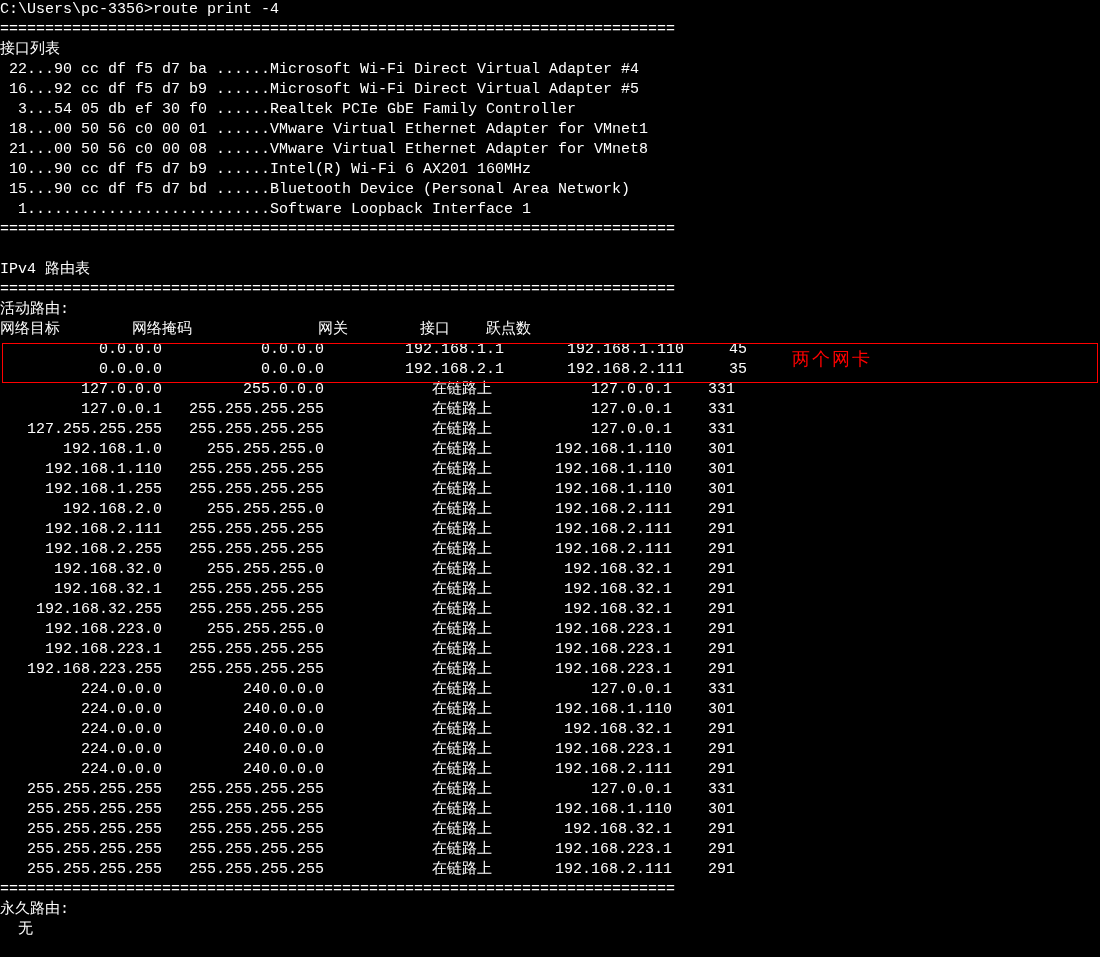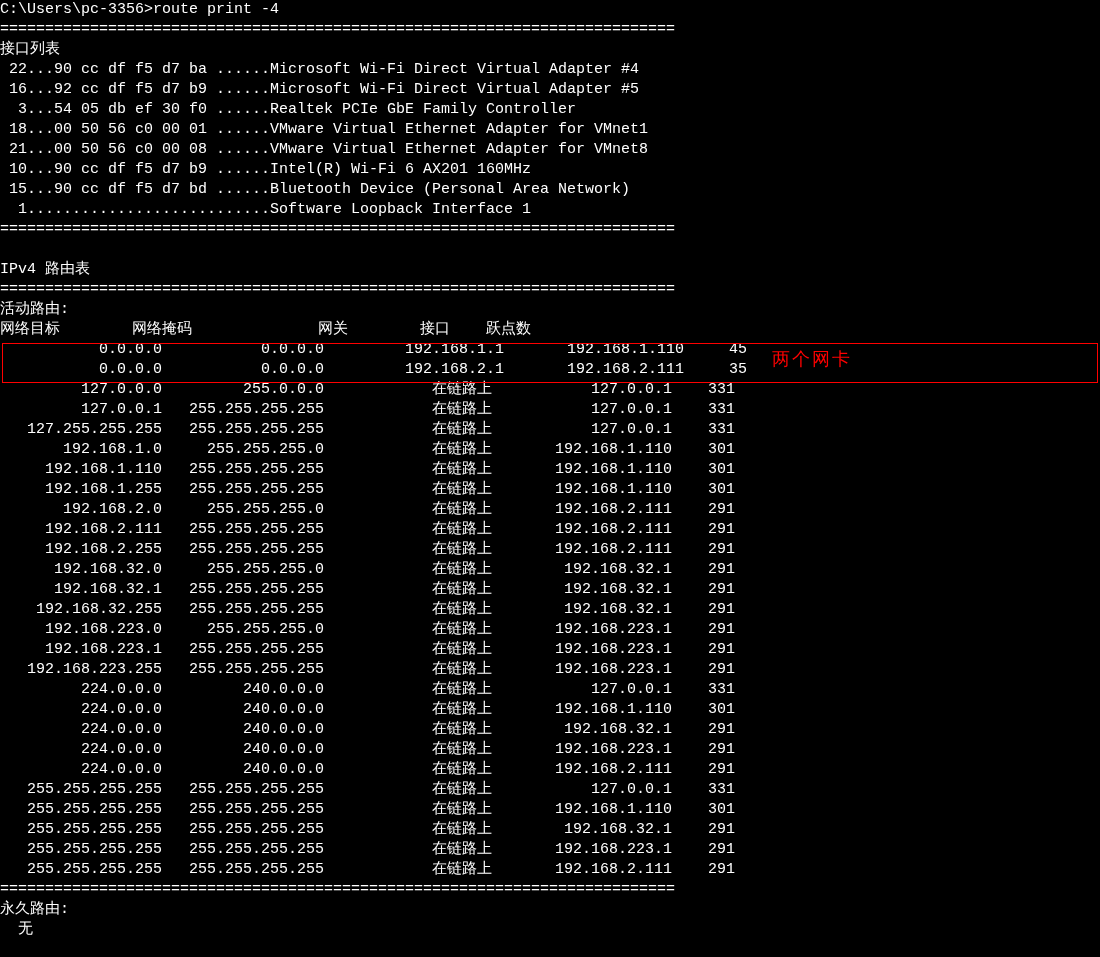--- a/index.html
+++ b/index.html
@@ -1,19 +1,19 @@
 <!DOCTYPE html>
 <html><head>
 <meta charset="utf-8">
 <style>
   html,body{margin:0;padding:0;background:#000;color:#fff;font-family:"Consolas","Courier New",monospace;font-size:15px;line-height:20px;width:1100px}
   pre{margin:0;padding:0;font-family:inherit;white-space:pre}
   .container{position:relative;width:920px}
   .annotation-box{position:absolute;border:1px solid red;left:2px;width:1094px;top:343px;height:38px}
-  .annotation-label{position:absolute;color:red;font-size:18px;left:772px;top:349px;font-family:sans-serif;letter-spacing:2px}
+  .annotation-label{position:absolute;color:red;font-size:18px;left:792px;top:349px;font-family:sans-serif;letter-spacing:2px}
 </style>
 </head>
 <body>
 <div class="container">
 
 <pre><span><span>C:\Users\pc-3356&gt;</span><span>route print -4</span></span>
 <span>===========================================================================</span>
 <span>接口列表</span>
 <span> 22...90 cc df f5 d7 ba ......Microsoft Wi-Fi Direct Virtual Adapter #4</span>
 <span> 16...92 cc df f5 d7 b9 ......Microsoft Wi-Fi Direct Virtual Adapter #5</span>

